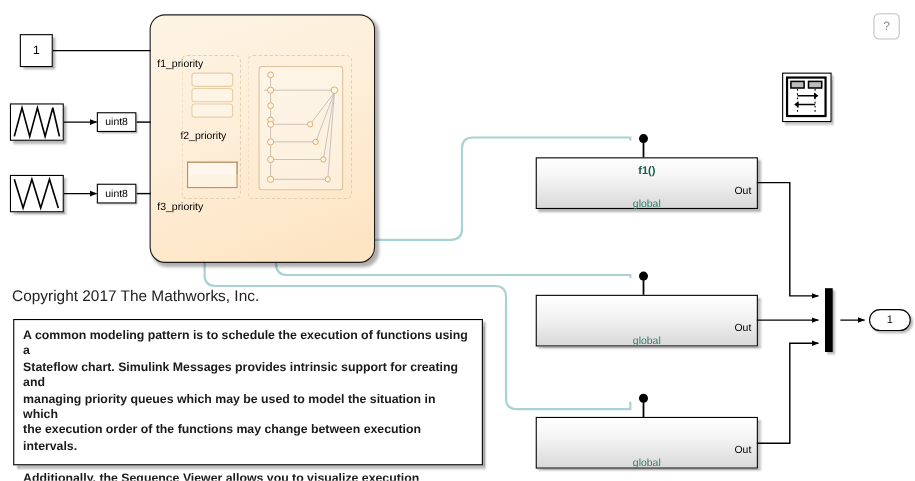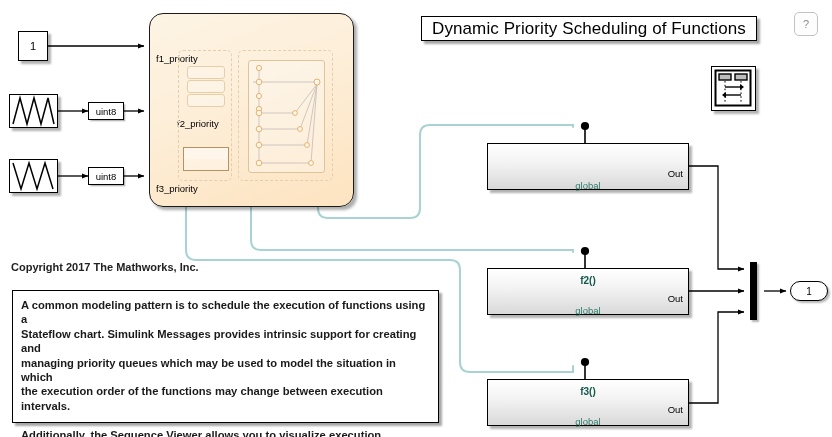--- a/index.html
+++ b/index.html
@@ -79,21 +79,21 @@
     font-size:17px;color:#000;letter-spacing:0.1px;
   }
   .note-ann{
     background:#fff;border:1.4px solid #000;
     box-shadow:3px 3px 2px rgba(0,0,0,0.35);
     padding:7px 8px 6px 8px;
     font-size:11.2px;line-height:14.4px;color:#1a1a1a;
     white-space:pre-wrap;
   }
   .copyright{
-    font-size:11px;color:#222;font-weight:bold;
+    font-size:14px;color:#222;
   }
 
   
   .help-btn{
     border:1px solid #c2c2c2;border-radius:5px;background:#fdfdfd;
     display:flex;align-items:center;justify-content:center;
     font-size:11px;color:#8d8d8d;
   }
 
   
@@ -199,21 +199,21 @@
 
   <div class="abs sl-block" style="left:9px;top:159px;width:49px;height:34px;">
     <svg width="47" height="32" style="left:0;top:0;">
       <polyline points="3,3 11,29 19,3 27,29 35,3 43,29" fill="none" stroke="#000" stroke-width="1.5"></polyline>
     </svg>
   </div>
   <div class="abs uint8-block" style="left:88px;top:167px;width:36px;height:18px;">
     <span>uint8</span>
   </div>
 
-  <div class="abs sf-chart" style="left:149px;top:13px;width:205px;height:194px;text-decoration:underline;">
+  <div class="abs sf-chart" style="left:136px;top:13px;width:205px;height:226px;text-decoration:underline;">
 
     <span class="sf-portlabel" style="left:6px;top:39px;">f1_priority</span>
     <span class="sf-portlabel" style="left:6px;top:104px;margin-left:21px;">f2_priority</span>
     <span class="sf-portlabel" style="left:6px;top:169px;text-align:center;">f3_priority</span>
 
     <div class="sf-panel" style="left:28px;top:36px;width:52px;height:129px;">
       <div class="sf-box" style="left:8px;top:15px;width:36px;height:11px;"></div>
       <div class="sf-box" style="left:8px;top:29px;width:36px;height:11px;"></div>
       <div class="sf-box" style="left:8px;top:43px;width:36px;height:11px;"></div>
       <div class="sf-boxdark" style="left:4px;top:96px;width:44px;height:22px;"></div>
@@ -247,55 +247,51 @@
           <circle cx="56" cy="62" r="2.4"></circle>
           <circle cx="61" cy="78" r="2.4"></circle>
           <circle cx="68" cy="94" r="2.4"></circle>
           <circle cx="72" cy="112" r="2.4"></circle>
           <circle cx="78" cy="31" r="3.0"></circle>
         </g>
       </svg>
     </div>
   </div>
 
-  <div class="abs title-ann" style="left:421px;top:16px;width:336px;height:25px;">
-    <span>Dynamic Priority Scheduling of Functions</span>
-  </div>
 
   <div class="abs help-btn" style="left:794px;top:12px;width:24px;height:24px;">
     <span>?</span>
   </div>
 
   <div class="abs seqview" style="left:711px;top:66px;width:45px;height:45px;">
     <svg width="42" height="42" style="left:0;top:0;">
       <rect x="3.5" y="3.5" width="35" height="35" fill="none" stroke="#000" stroke-width="2"></rect>
       <rect x="7" y="7" width="12" height="6" fill="#bdbdbd" stroke="#000" stroke-width="1.4"></rect>
       <rect x="23" y="7" width="12" height="6" fill="#bdbdbd" stroke="#000" stroke-width="1.4"></rect>
       <line x1="13" y1="14" x2="13" y2="35" stroke="#000" stroke-width="1" stroke-dasharray="1.6,2.2"></line>
       <line x1="29" y1="14" x2="29" y2="35" stroke="#000" stroke-width="1" stroke-dasharray="1.6,2.2"></line>
       <line x1="13" y1="20" x2="31" y2="20" stroke="#000" stroke-width="1.4"></line>
       <path d="M28,17 L32,20 L28,23 z" fill="#000"></path>
       <line x1="11" y1="28" x2="29" y2="28" stroke="#000" stroke-width="1.4"></line>
       <path d="M14,25 L10,28 L14,31 z" fill="#000"></path>
     </svg>
   </div>
 
   <div class="fcn-block" style="left:487px;top:143px;width:200px;height:45px;">
+    <span class="fcn-name">f1()</span>
     <span class="fcn-sub">global</span>
     <span class="fcn-out">Out</span>
   </div>
 
   <div class="fcn-block" style="left:487px;top:268px;width:200px;height:45px;">
-    <span class="fcn-name">f2()</span>
     <span class="fcn-sub">global</span>
     <span class="fcn-out">Out</span>
   </div>
 
   <div class="fcn-block" style="left:487px;top:379px;width:200px;height:45px;">
-    <span class="fcn-name">f3()</span>
     <span class="fcn-sub">global</span>
     <span class="fcn-out">Out</span>
   </div>
 
   <div class="abs mux" style="left:750px;top:262px;width:7px;height:58px;"></div>
 
   <div class="abs outport" style="left:790px;top:281px;width:38px;height:20px;">
     <span>1</span>
   </div>
 

